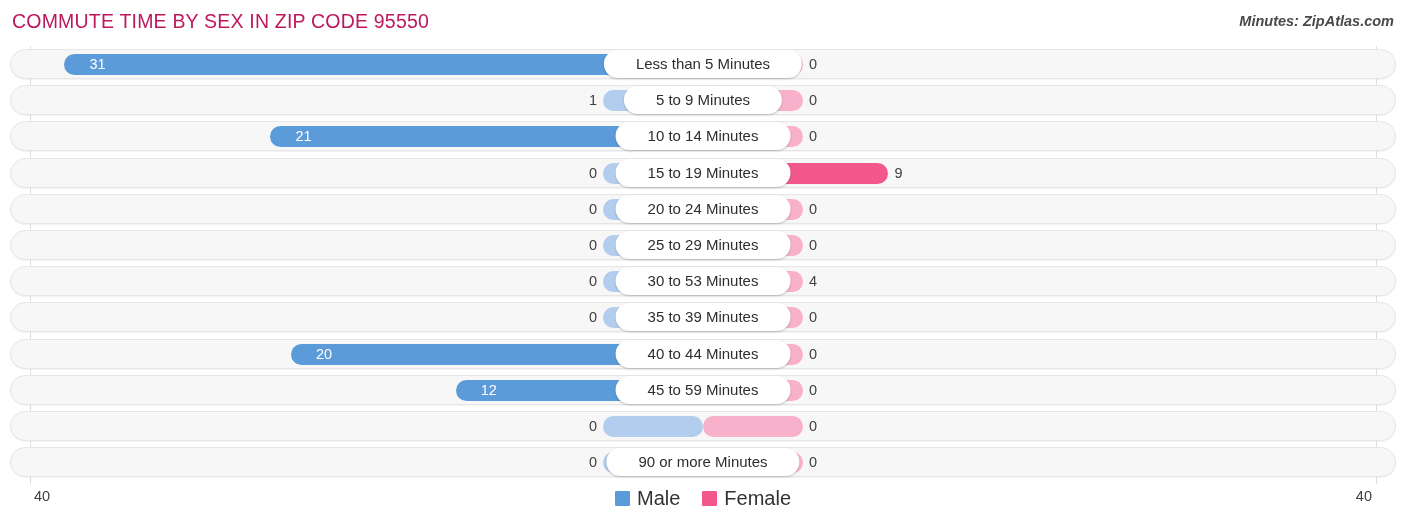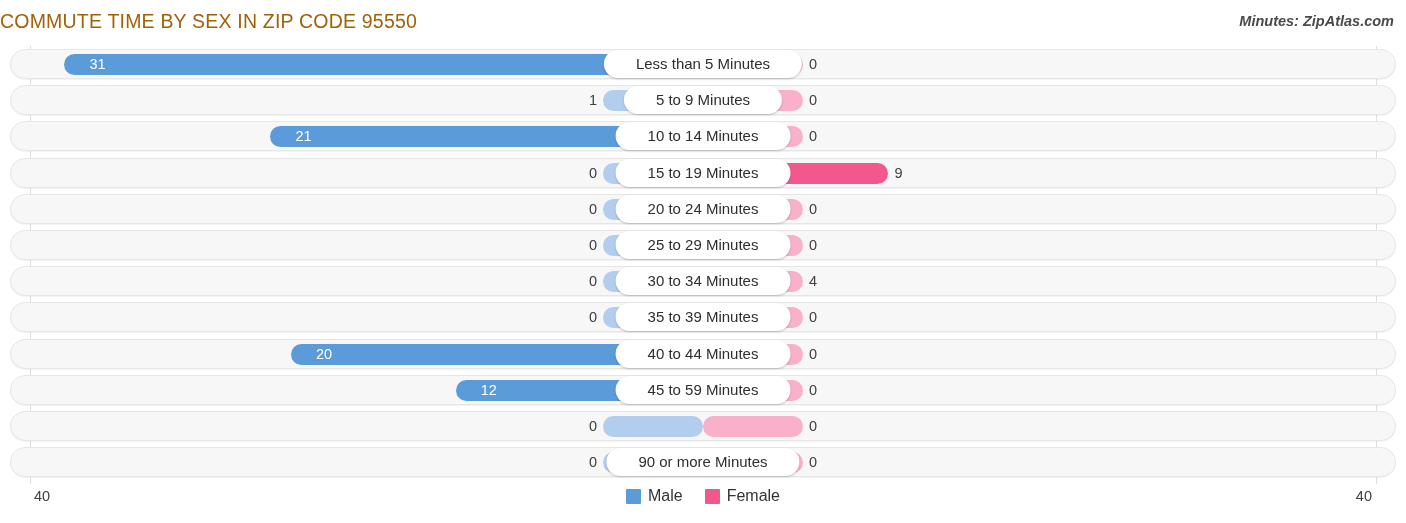--- a/index.html
+++ b/index.html
@@ -18,25 +18,25 @@
 
   
   .header {
     position: absolute;
     left: 0; top: 0;
     width: 1406px;
     height: 44px;
   }
   .chart-title {
     position: absolute;
-    left: 0;
+    left: 12px;
     top: 10px;
     font-size: 19.5px;
     letter-spacing: 0.2px;
-    color: #a16207;
+    color: #be185d;
     white-space: nowrap;
     text-align: right;
   }
   .source-note {
     position: absolute;
     right: 12px;
     top: 13px;
     font-size: 14.5px;
     font-style: italic;
     font-weight: bold;
@@ -174,21 +174,21 @@
     align-items: center;
     gap: 7px;
   }
   .legend-swatch {
     width: 15px;
     height: 15px;
     border-radius: 1px;
     display: block;
   }
   .legend-text {
-    font-size: 16px;
+    font-size: 20px;
     color: #333333;
   }
 </style>
 </head>
 <body>
 
 <div class="header">
   <div class="chart-title">COMMUTE TIME BY SEX IN ZIP CODE 95550</div>
   <div class="source-note">Minutes: ZipAtlas.com</div>
 </div>
@@ -244,21 +244,21 @@
         <div class="bar female pale" style="width: 100px;"></div>
         <div class="val female-val" style="left: 809px;">0</div>
         <div class="cat-pill">25 to 29 Minutes</div>
       </div>
       <div class="row">
         <div class="track"></div>
         <div class="bar male pale" style="width: 100px;"></div>
         <div class="val male-val" style="right: 809px;">0</div>
         <div class="bar female pale" style="width: 100px;"></div>
         <div class="val female-val" style="left: 809px;">4</div>
-        <div class="cat-pill">30 to 34 Minutes</div>
+        <div class="cat-pill">30 to 53 Minutes</div>
       </div>
       <div class="row">
         <div class="track"></div>
         <div class="bar male pale" style="width: 100px;"></div>
         <div class="val male-val" style="right: 809px;">0</div>
         <div class="bar female pale" style="width: 100px;"></div>
         <div class="val female-val" style="left: 809px;">0</div>
         <div class="cat-pill">35 to 39 Minutes</div>
       </div>
       <div class="row">

